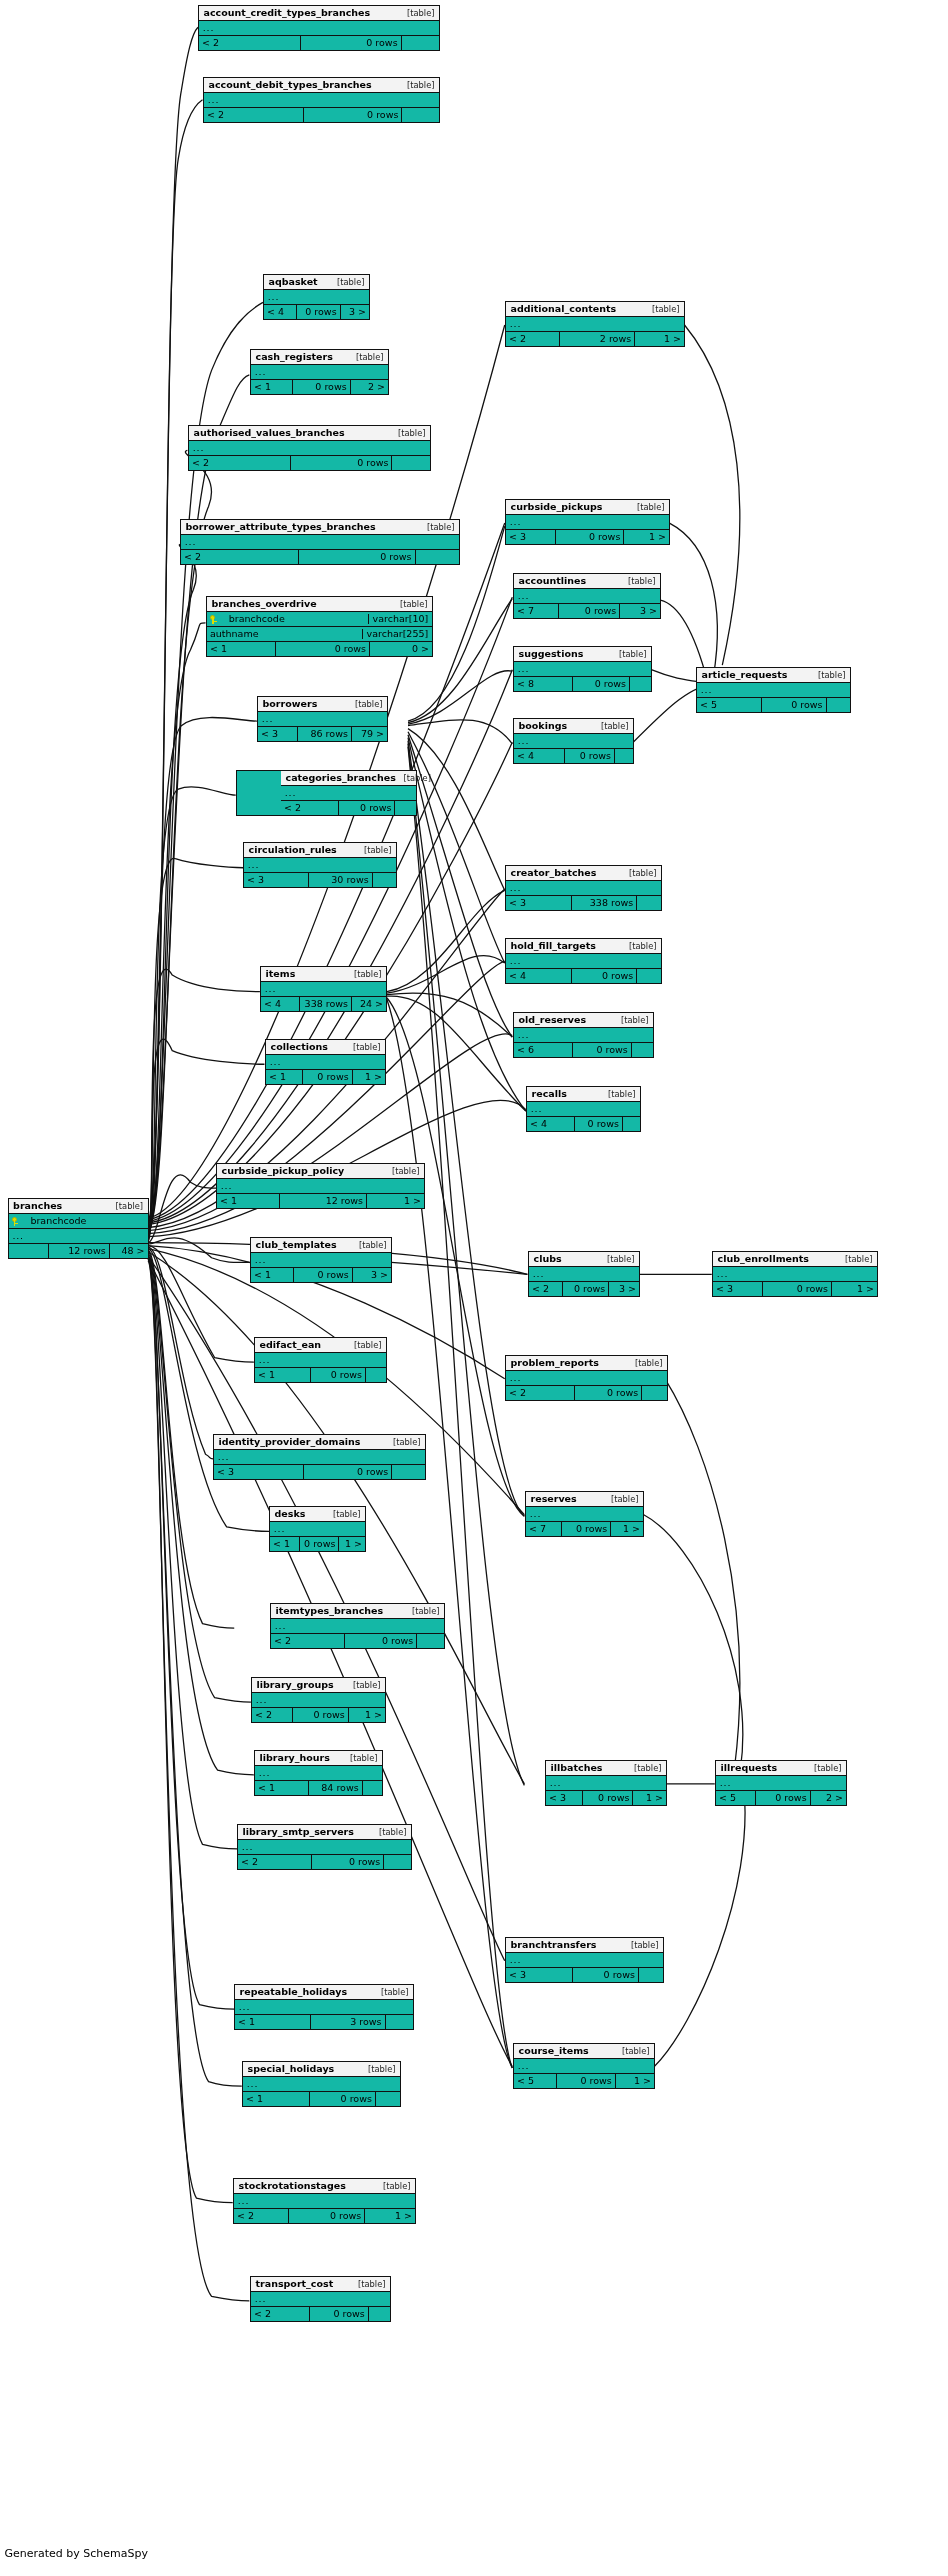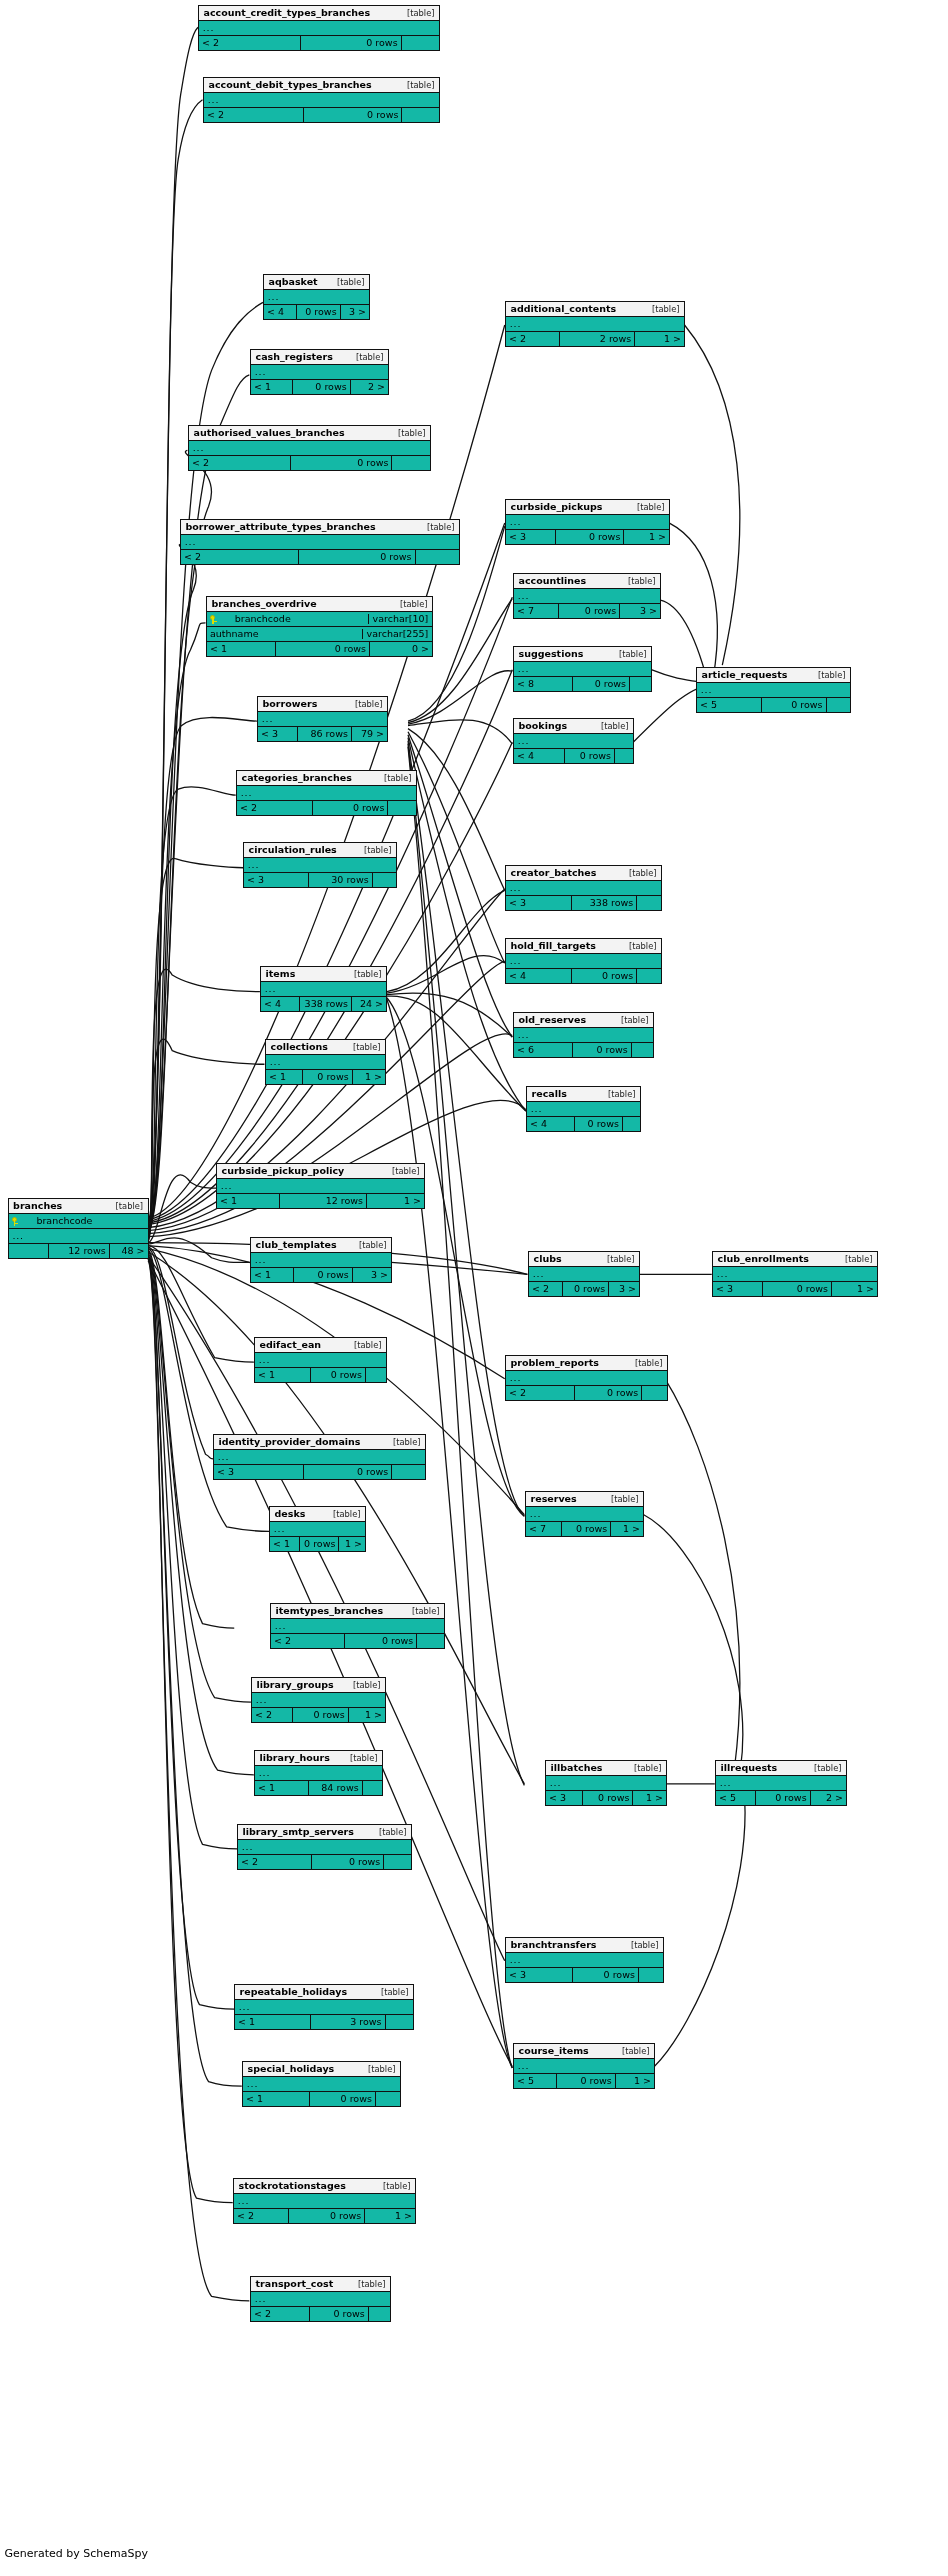--- a/index.html
+++ b/index.html
@@ -64,21 +64,21 @@
     height: 15px;
     box-sizing: border-box;
     font-size: 9.5px;
     white-space: nowrap;
   }
   .node .colrow .cname {
     flex: 1 1 auto;
     padding-left: 3px;
     display: flex;
     align-items: center;
-    gap: 18px;
+    gap: 12px;
     overflow: hidden;
   }
   .node .colrow .ctype {
     flex: 0 0 auto;
     padding: 0 3.8px;
     border-left: 1.2px solid #111111;
     text-align: left;
   }
   .node .ellipsis {
     height: 15px;
@@ -336,21 +336,21 @@
           <span class="tname">borrowers</span>
           <span class="ttype">[table]</span>
         </div>
         <div class="ellipsis">...</div>
         <div class="foot">
           <div class="f left" style="width: 30%;">&lt; 3</div>
           <div class="f mid" style="width: 42%;">86 rows</div>
           <div class="f right" style="width: 28%;">79 &gt;</div>
         </div>
       </div>
-      <div class="node" style="left: 236px; top: 770px; width: 181px;">
+      <div class="node" style="left: 236px; top: 770px; width: 181px; padding-left: 44px;">
         <div class="hdr">
           <span class="tname">categories_branches</span>
           <span class="ttype">[table]</span>
         </div>
         <div class="ellipsis">...</div>
         <div class="foot">
           <div class="f left" style="width: 42%;">&lt; 2</div>
           <div class="f mid" style="width: 42%;">0 rows</div>
           <div class="f right" style="width: 16%;"></div>
         </div>

